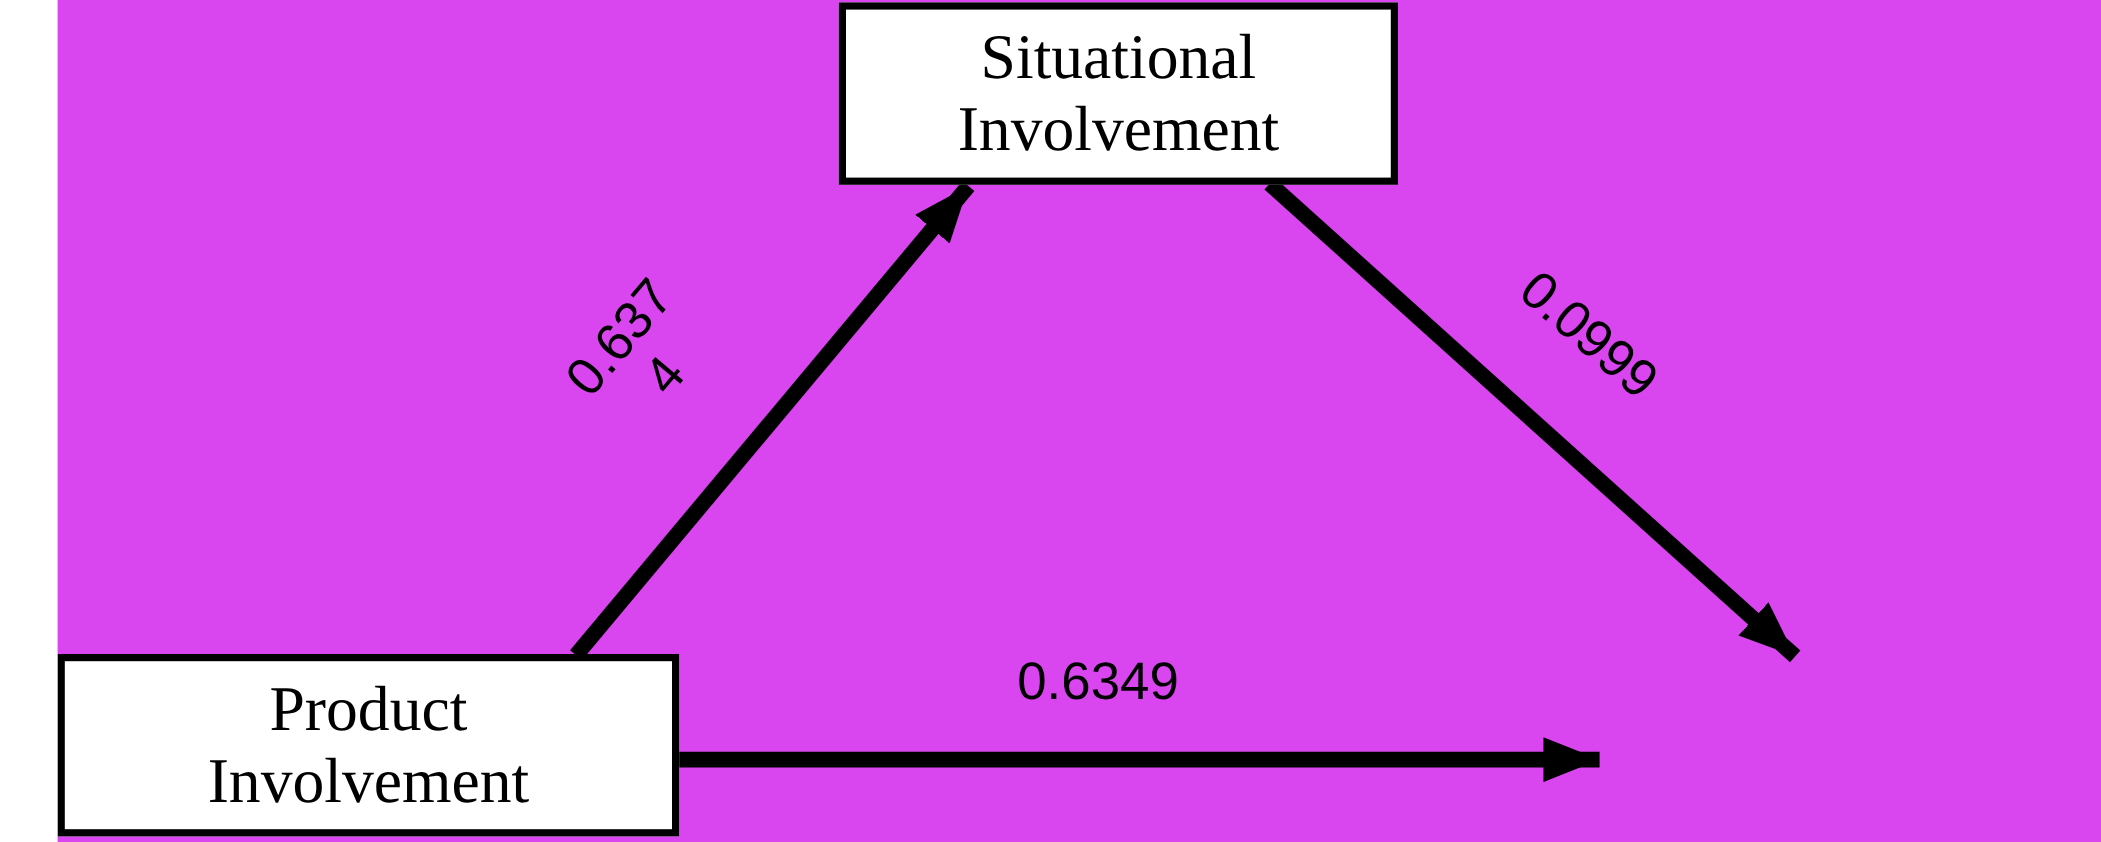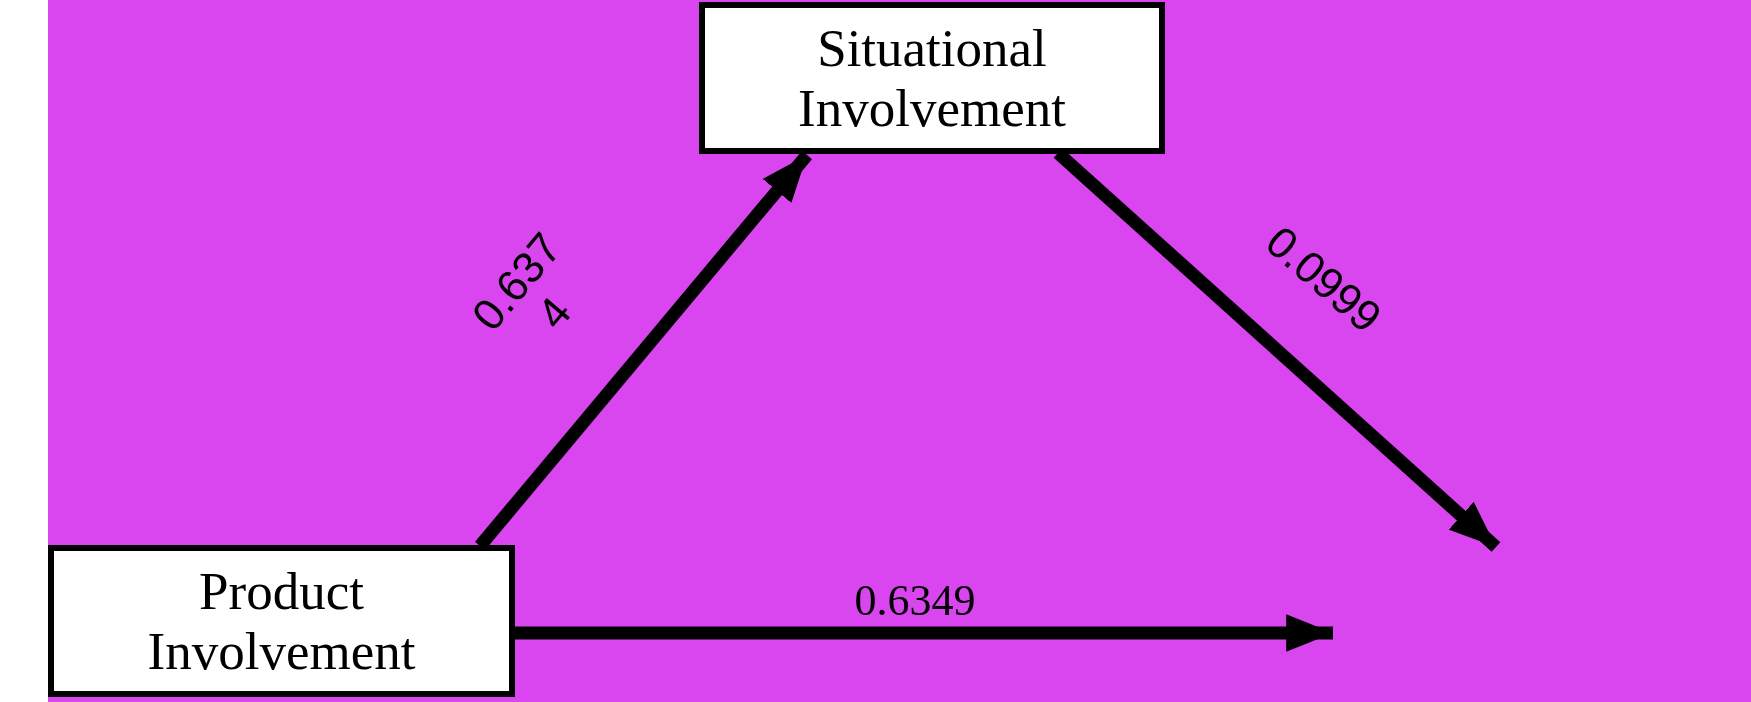--- a/index.html
+++ b/index.html
@@ -32,21 +32,21 @@
     display: flex;
     flex-direction: column;
     align-items: center;
     justify-content: center;
     text-align: center;
     font-size: 53px;
     line-height: 60px;
     font-family: "Liberation Serif", serif;
   }
   .node-situational { left: 651px; top: 2px;   width: 466px; height: 152px; }
-  .node-product     { left: 0px;   top: 545px; width: 467px; height: 152px; }
+  .node-product     { left: 0px;   top: 545px; width: 518px; height: 152px; }
   .node-purchase    { left: 1285px; top: 547px; width: 462px; height: 150px; }
   .node-purchase .node-line { transform: translateY(-15px); }
 
   .path-label {
     position: absolute;
     font-family: "Liberation Sans", "DejaVu Sans", sans-serif;
     font-size: 44px;
     line-height: 49px;
     text-align: center;
     white-space: nowrap;
@@ -55,23 +55,22 @@
   .path-label .lbl-line { display: block; }
   .label-a {
     left: 487px; top: 297px;
     transform: translate(-50%, -50%) rotate(-50deg);
   }
   .label-b {
     left: 1276px; top: 279px;
     transform: translate(-50%, -50%) rotate(41deg);
   }
   .label-c {
-    left: 867px; top: 600px;
+    left: 867px; top: 568px;
     transform: translate(-50%, -50%);
-    font-family: Liberation Serif, serif;
   }
 </style>
 </head>
 <body>
 
 <div class="canvas">
 
   <svg class="arrow-layer" width="1751" height="702" viewBox="0 0 1751 702" xmlns="http://www.w3.org/2000/svg">
     <defs>
       <marker id="ah" viewBox="0 0 10 8" refX="10" refY="4" markerWidth="3.6" markerHeight="2.9" orient="auto">

